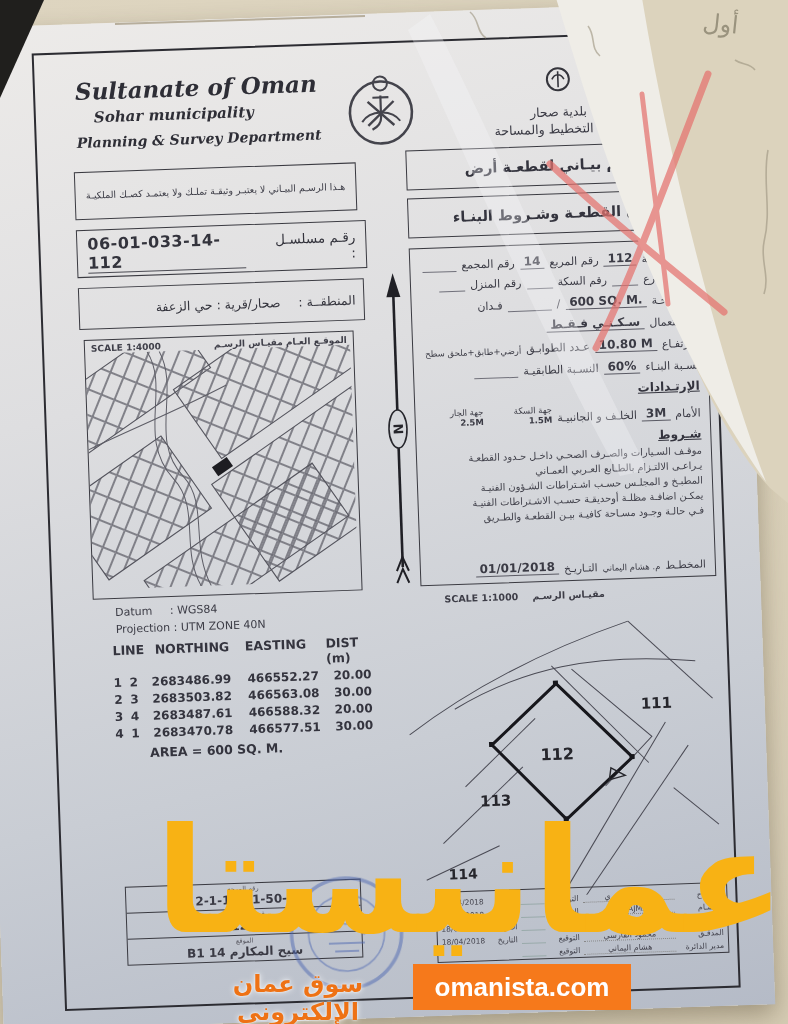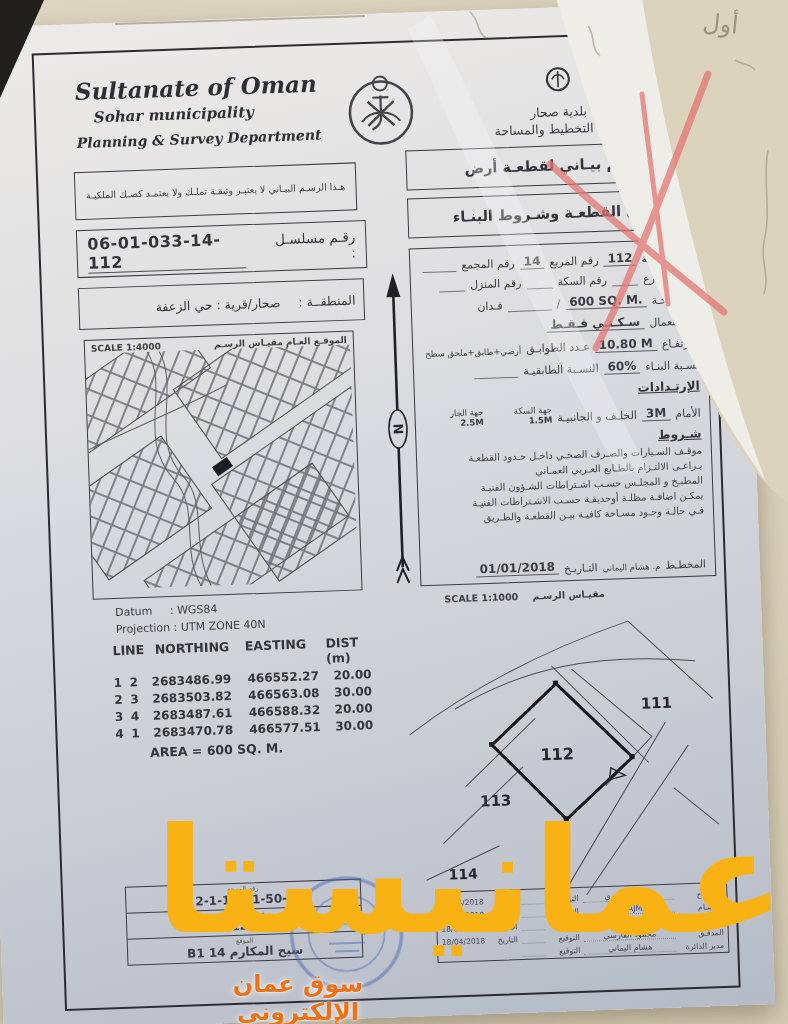--- a/index.html
+++ b/index.html
@@ -401,14 +401,15 @@
       <path d="M708 74 C670 172 632 278 596 348"></path>
       <path d="M550 164 C614 224 678 274 724 312"></path>
       <path d="M642 94 C652 178 662 248 668 304" stroke-width="5"></path>
     </g>
   </svg>
 
   <div class="wedge"></div>
 
   <div class="wm wm-text ar">عمانيستا</div>
   <div class="wm wm-tag ar">سوق عمان الإلكتروني</div>
+  <div class="wm wm-banner">omanista.com</div>
 
 </div>
 
 </body></html>

